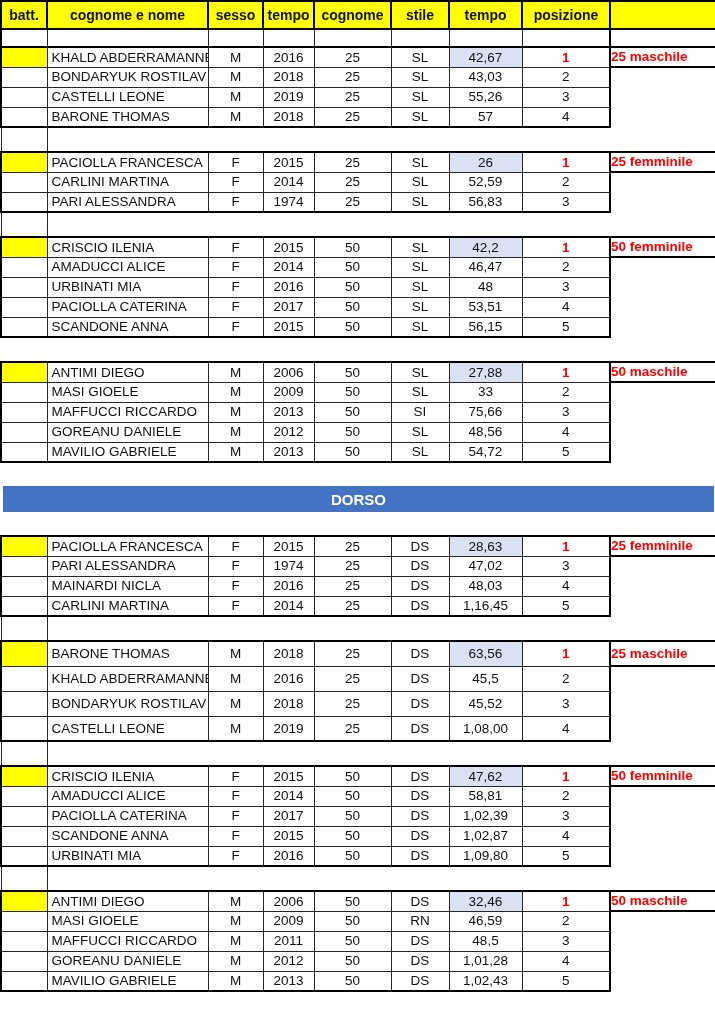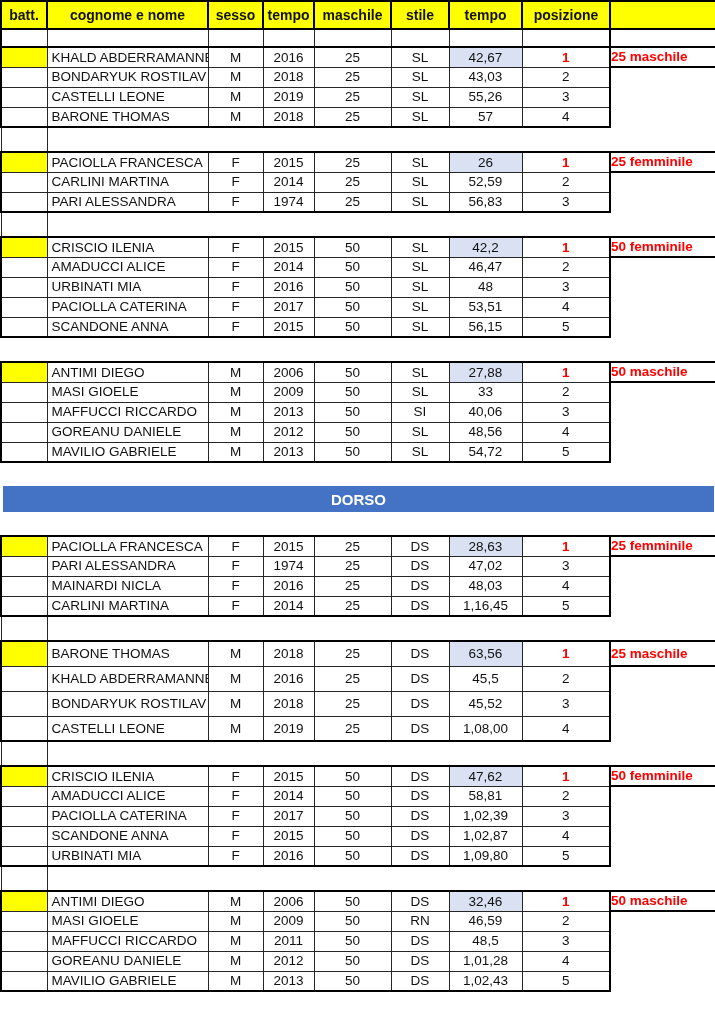--- a/index.html
+++ b/index.html
@@ -76,21 +76,21 @@
     <col style="width:73px">
       <col style="width:88px">
       <col style="width:106px">
   </colgroup>
   <tbody id="sheet-body">
       <tr class="rh">
         <td class="hcell">batt.</td>
         <td class="hcell">cognome e nome</td>
         <td class="hcell">sesso</td>
         <td class="hcell">tempo</td>
-        <td class="hcell">maschile</td>
+        <td class="hcell">cognome</td>
         <td class="hcell">stile</td>
         <td class="hcell">tempo</td>
         <td class="hcell">posizione</td>
         <td class="hcell"></td>
       </tr>
       <tr class="re">
         <td class="ecell bl"></td>
         <td class="ecell"></td>
         <td class="ecell"></td>
         <td class="ecell"></td>
@@ -265,21 +265,21 @@
         <td class="dcell br">2</td>
         <td></td>
       </tr>
       <tr class="r20">
         <td class="dcell bl"></td>
         <td class="dcell left">MAFFUCCI RICCARDO</td>
         <td class="dcell">M</td>
         <td class="dcell">2013</td>
         <td class="dcell">50</td>
         <td class="dcell">SI</td>
-        <td class="dcell">40,06</td>
+        <td class="dcell">75,66</td>
         <td class="dcell br">3</td>
         <td></td>
       </tr>
       <tr class="r20">
         <td class="dcell bl"></td>
         <td class="dcell left">GOREANU DANIELE</td>
         <td class="dcell">M</td>
         <td class="dcell">2012</td>
         <td class="dcell">50</td>
         <td class="dcell">SL</td>

